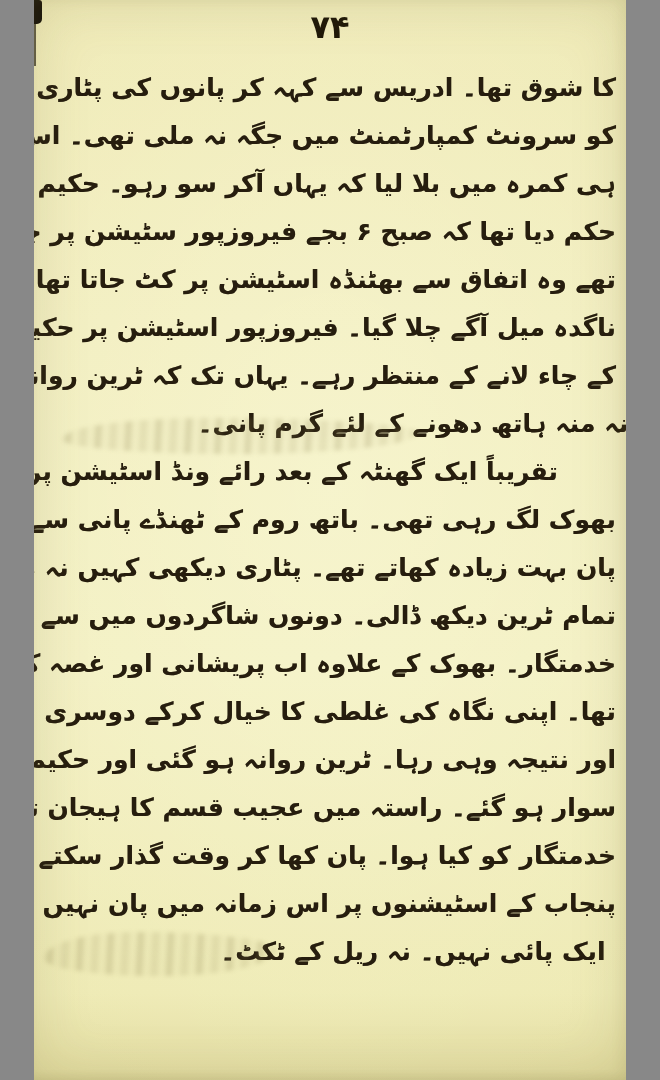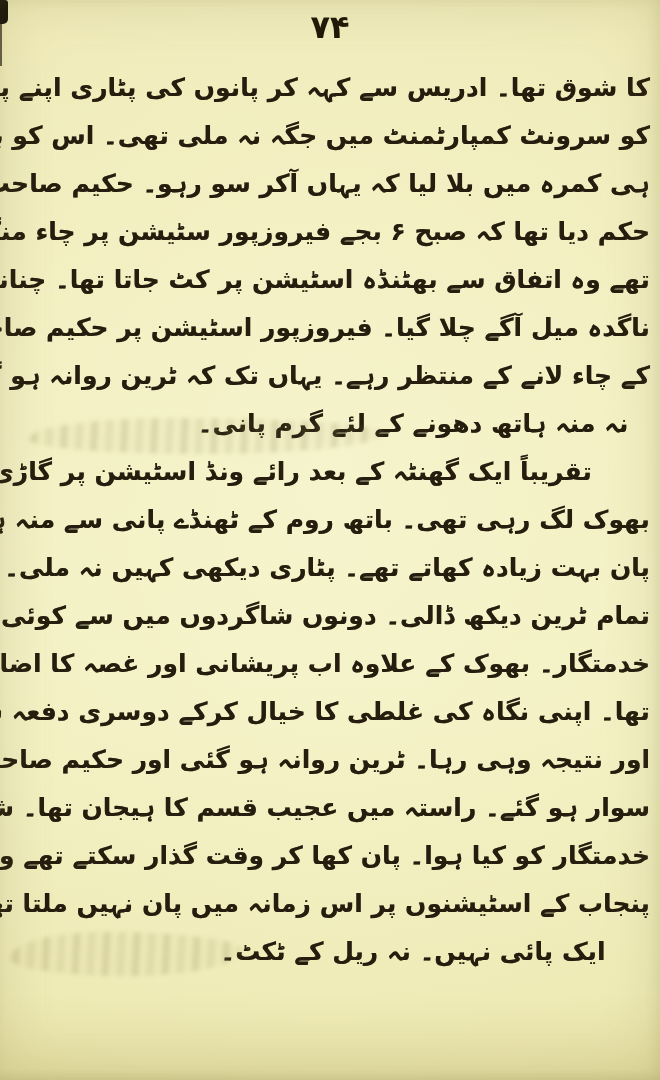--- a/index.html
+++ b/index.html
@@ -2,21 +2,21 @@
 <html lang="ur" dir="rtl"><head>
 <meta charset="utf-8">
 <style>
   html, body {
     margin: 0;
     padding: 0;
     background: #888;
   }
   .page {
     position: relative;
-    width: 660px;
+    width: 592px;
     height: 1080px;
     margin: 0 auto;
     overflow: hidden;
     background:
       radial-gradient(ellipse 120% 90% at 50% 45%, rgba(255,255,230,0.35), rgba(0,0,0,0) 70%),
       linear-gradient(180deg, #efeab6 0%, #f1edbd 30%, #f2efc0 62%, #eeeab4 92%, #e3dda2 99%, #d9d398 100%);
     font-family: "DejaVu Sans", sans-serif;
     color: #241c10;
   }
   

